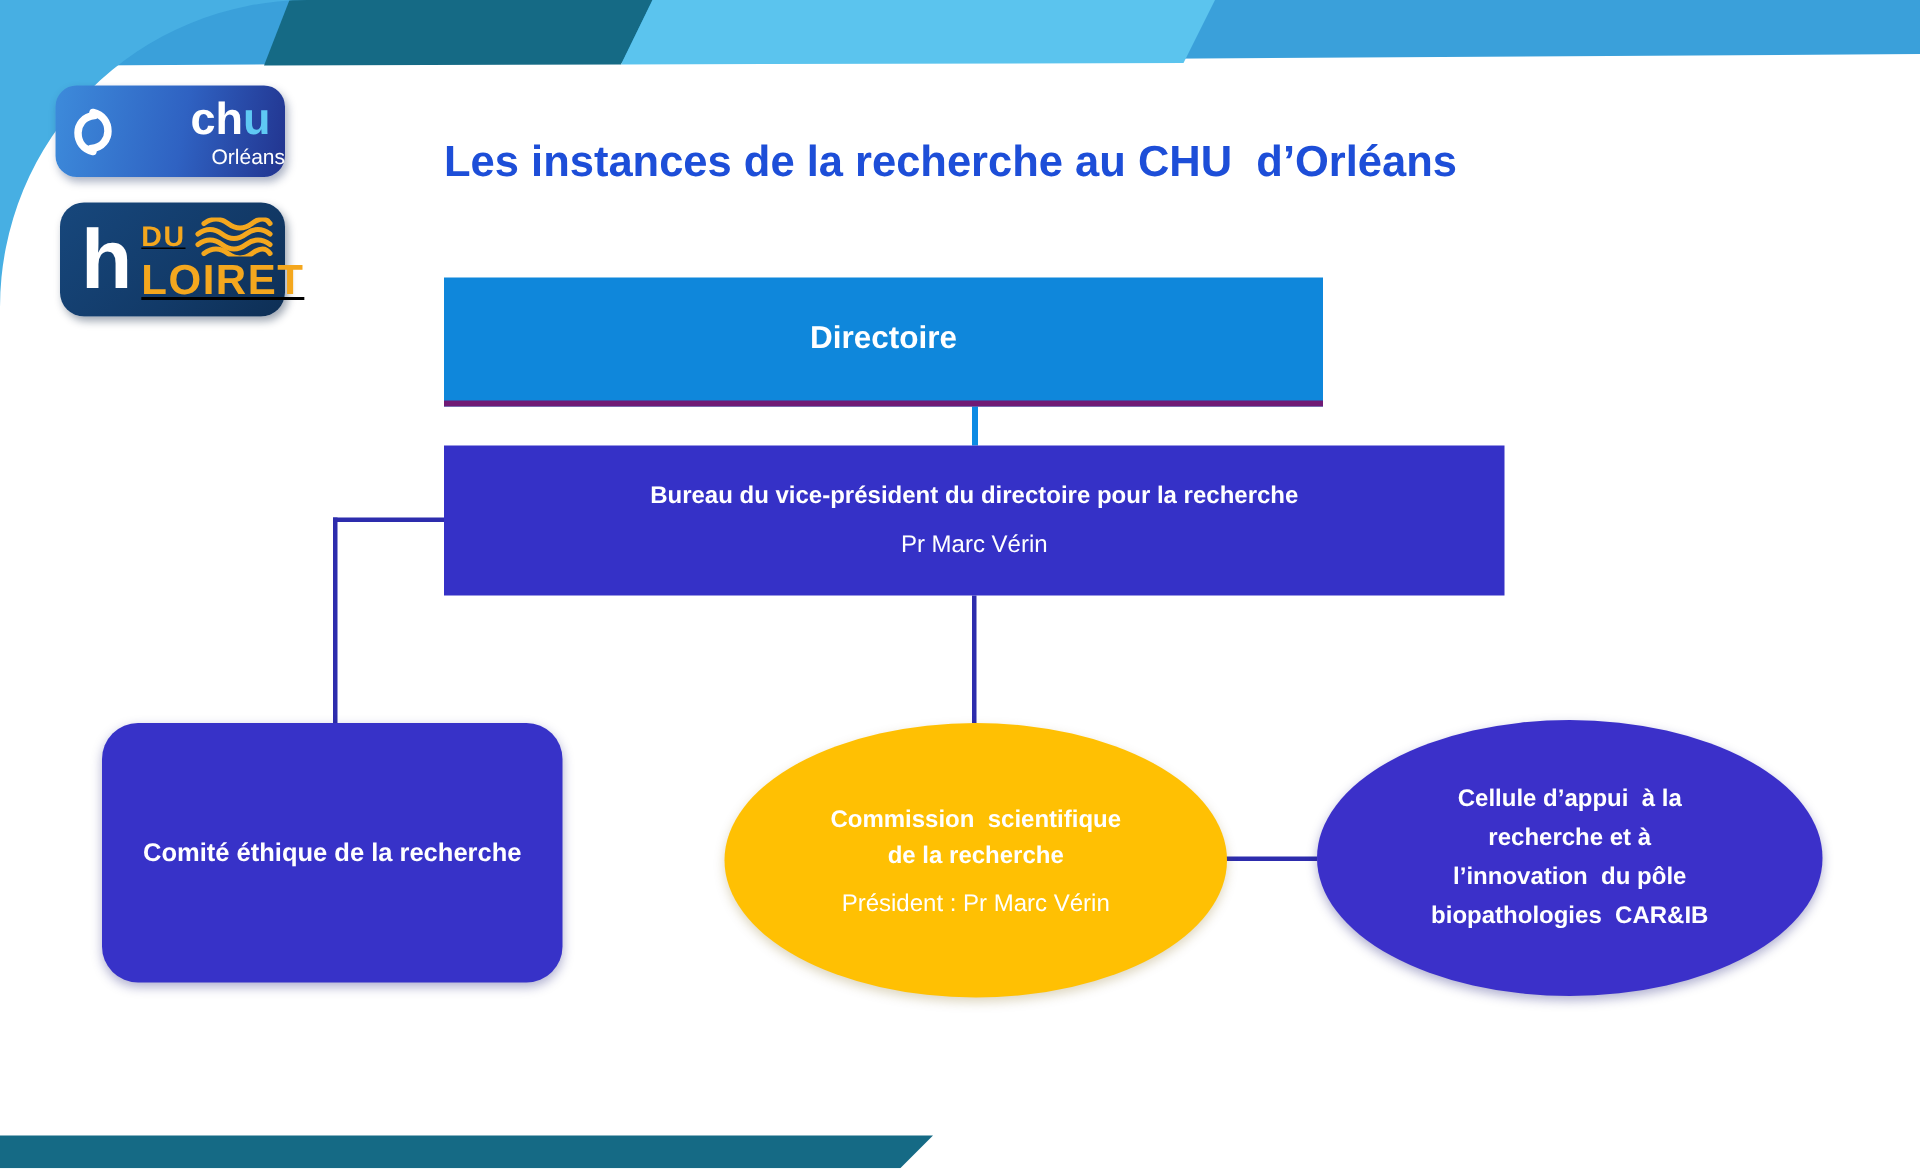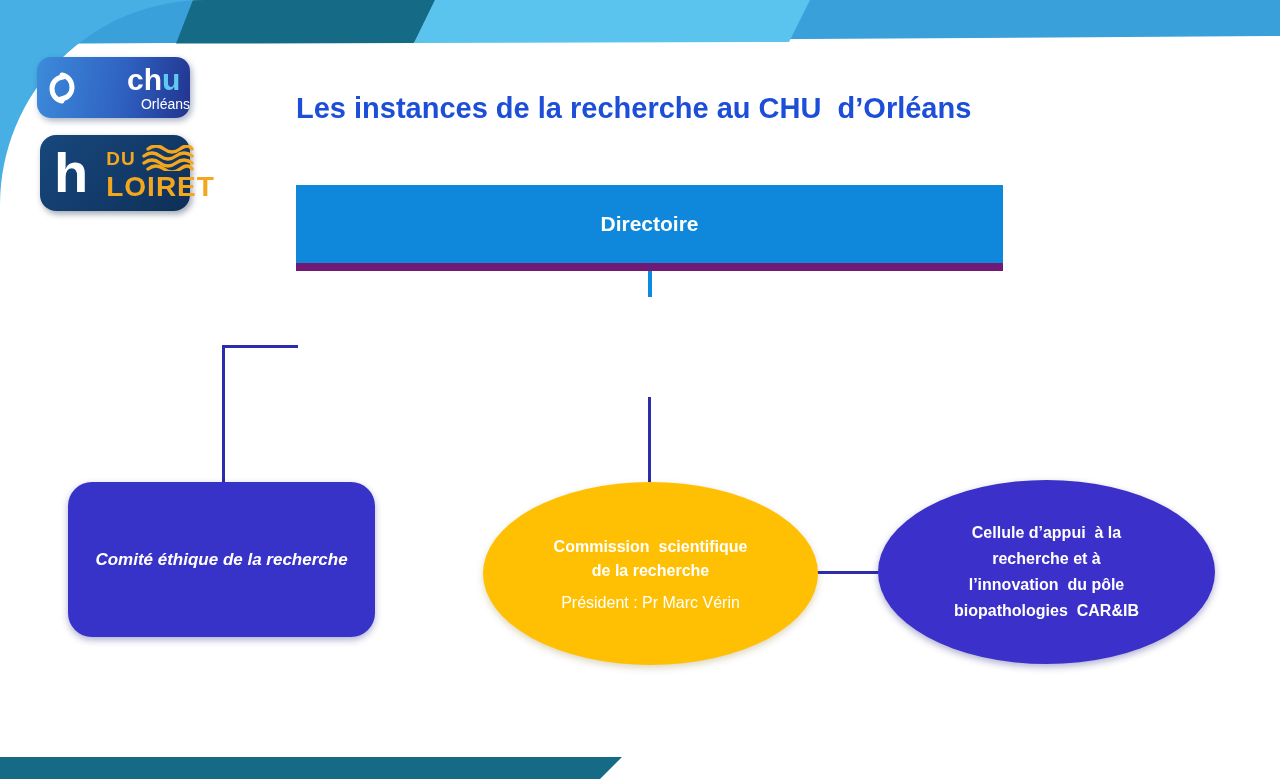--- a/index.html
+++ b/index.html
@@ -19,46 +19,46 @@
   .chu-textcol{margin-left:4px;line-height:1;}
   .chu-word{font-size:30px;font-weight:700;color:#ffffff;letter-spacing:0;}
   .chu-word .u{color:#5fc9f4;}
   .chu-city{font-size:14px;color:#ffffff;margin-top:2px;margin-left:14px;text-align:center;}
 
   .logo-loiret{left:40px;top:135px;width:150px;height:76px;border-radius:16px;
     background:linear-gradient(135deg,#17477c 0%,#123a68 60%,#0e2f55 100%);
     box-shadow:2px 3px 6px rgba(10,30,60,.4);display:flex;align-items:center;}
   .loiret-h{font-size:56px;font-weight:700;color:#ffffff;line-height:0.9;margin-left:14px;
     font-family:"Liberation Sans",sans-serif;}
-  .loiret-col{margin-left:18px;line-height:1;}
+  .loiret-col{margin-left:6px;line-height:1;text-decoration:underline;}
   .loiret-row{display:flex;align-items:center;}
   .loiret-du{font-size:19px;font-weight:700;color:#f4a71e;letter-spacing:1px;}
   .loiret-waves{margin-left:6px;}
   .loiret-name{font-size:28px;font-weight:700;color:#f4a71e;letter-spacing:1px;margin-top:2px;}
 
   
   .title{left:296px;top:92px;width:900px;font-size:29px;font-weight:700;color:#1d4ed8;
          white-space:pre;}
 
   
   .node-text{color:#ffffff;text-align:center;white-space:pre;}
 
-  .directoire{left:296px;top:185px;width:707px;height:86px;background:#0f87db;
-    border-bottom:8px solid #701a75;box-sizing:border-box;
+  .directoire{left:296px;top:185px;width:586px;height:86px;background:#0f87db;
+    border-bottom:4px solid #701a75;box-sizing:border-box;
     display:flex;align-items:center;justify-content:center;}
   .directoire .lbl{font-size:21px;font-weight:700;}
 
   .bureau{left:296px;top:297px;width:707px;height:100px;background:#3531c7;
     display:flex;flex-direction:column;align-items:center;justify-content:center;}
   .bureau .t{font-size:16px;font-weight:700;}
   .bureau .p{font-size:16px;margin-top:15px;}
 
-  .comite{left:68px;top:482px;width:307px;height:155px;background:#3732c8;border-radius:24px;
+  .comite{left:68px;top:482px;width:307px;height:173px;background:#3732c8;border-radius:24px;
     box-shadow:0 3px 7px rgba(30,30,120,.35);
-    display:flex;flex-direction:column;align-items:center;justify-content:center;font-style:italic;}
+    display:flex;flex-direction:column;align-items:center;justify-content:center;}
   .comite .t{font-size:17px;font-weight:700;}
   .comite .p{font-size:16.5px;margin-top:10px;}
 
   .commission{left:483px;top:482px;width:335px;height:183px;background:#ffc003;border-radius:50%;
     box-shadow:0 3px 7px rgba(120,90,0,.25);
     display:flex;flex-direction:column;align-items:center;justify-content:center;}
   .commission .t{font-size:16px;font-weight:700;line-height:24px;}
   .commission .p{font-size:16px;margin-top:11px;}
 
   .cellule{left:878px;top:480px;width:337px;height:184px;background:#3b30c9;border-radius:50%;
@@ -117,20 +117,24 @@
   <div class="abs conn-azure" style="left:648px;top:271px;width:4px;height:26px;"></div>
   <div class="abs conn" style="left:648px;top:397px;width:3px;height:85px;"></div>
   <div class="abs conn" style="left:222px;top:345px;width:76px;height:3px;"></div>
   <div class="abs conn" style="left:222px;top:345px;width:3px;height:137px;"></div>
   <div class="abs conn" style="left:816px;top:571px;width:62px;height:3px;"></div>
 
   <div class="abs directoire node-text">
     <div class="lbl">Directoire</div>
   </div>
 
+  <div class="abs bureau node-text">
+    <div class="t">Bureau du vice-président du directoire pour la recherche</div>
+    <div class="p">Pr Marc Vérin</div>
+  </div>
 
   <div class="abs comite node-text">
     <div class="t">Comité éthique de la recherche</div>
   </div>
 
   <div class="abs cellule node-text">
     <div class="l">Cellule d’appui  à la</div>
     <div class="l">recherche et à</div>
     <div class="l">l’innovation  du pôle</div>
     <div class="l">biopathologies  CAR&amp;IB</div>

